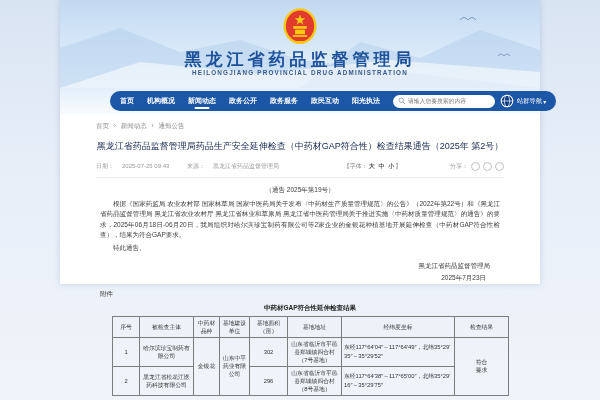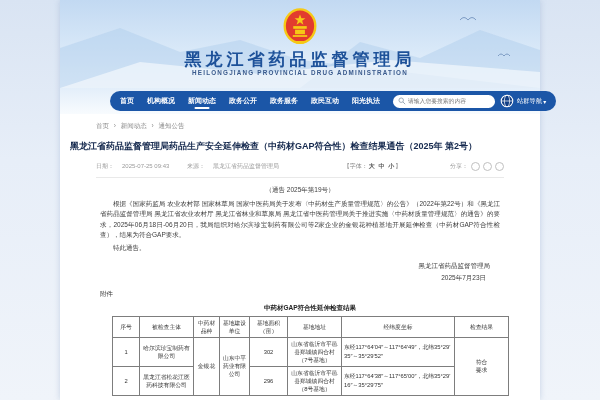--- a/index.html
+++ b/index.html
@@ -1,21 +1,21 @@
 <!DOCTYPE html>
 <html><head>
 <meta charset="utf-8">
 <style>
   html,body{margin:0;padding:0;}
   body{
     width:600px;height:400px;overflow:hidden;
     background:linear-gradient(180deg,#d9e4f3 0%,#e7eef8 40%,#f0f4fa 100%);
     font-family:"Liberation Sans","DejaVu Sans",sans-serif;
   }
-  .page{width:480px;height:400px;margin:0 auto;background:#fff;position:relative;box-shadow:0 0 6px rgba(120,150,190,.35);}
+  .page{width:480px;height:284px;margin:0 auto;background:#fff;position:relative;box-shadow:0 0 6px rgba(120,150,190,.35);}
   
   .banner{position:relative;height:88px;overflow:hidden;
     background:linear-gradient(180deg,#c2d9f2 0%,#d8e8f8 55%,#ecf4fc 100%);}
   .banner svg.scene{position:absolute;left:0;top:0;width:100%;height:100%;}
   .emblem{position:absolute;left:50%;top:7px;transform:translateX(-50%);}
   .banner-title{position:absolute;top:48px;width:100%;text-align:center;
     font-size:17px;font-weight:bold;color:#1d5199;letter-spacing:4px;}
   .banner-sub{position:absolute;top:69px;width:100%;text-align:center;
     font-size:6.3px;color:#3a5a8c;letter-spacing:1.2px;font-weight:bold;}
   
@@ -29,21 +29,21 @@
   .searchpill input{border:0;outline:none;background:transparent;font-size:5.8px;color:#666;width:78px;
     font-family:"Liberation Sans","DejaVu Sans",sans-serif;}
   .globe{margin-left:5px;}
   .sitegroup{color:#fff;font-size:6.3px;margin-left:3px;white-space:nowrap;cursor:pointer;}
   .caret{color:#fff;font-size:6px;margin-left:1px;}
   
   .breadcrumb{margin:8px 0 0 36px;font-size:6.5px;color:#8b8b8b;}
   .breadcrumb span{margin-right:3px;}
   .crumb{cursor:pointer;}
   
-  .article-title{margin:9px 10px 0;text-align:left;font-size:9px;font-weight:bold;color:#15294e;white-space:nowrap;}
+  .article-title{margin:9px 10px 0;text-align:center;font-size:9px;font-weight:normal;color:#15294e;white-space:nowrap;}
   .meta-row{display:flex;align-items:center;margin:9px 36px 0;font-size:6px;color:#9a9a9a;}
   .meta-left span{margin-right:8px;}
   .font-ctl{margin:0 auto;color:#8a8a8a;}
   .font-ctl b{font-weight:bold;color:#555;margin:0 1px;cursor:pointer;}
   .share{display:flex;align-items:center;}
   .share i{display:inline-block;width:7px;height:7px;border:1px solid #c0c0c0;border-radius:50%;margin-left:3px;cursor:pointer;}
   .divider{border-bottom:1px solid #e9e9e9;margin:6px 36px 0;}
   .doc-body{margin:7px 40px 0;font-size:6.5px;color:#3c3c3c;line-height:10.5px;}
   .doc-number{text-align:center;}
   .para{text-indent:2em;text-align:justify;margin-top:3px;}

